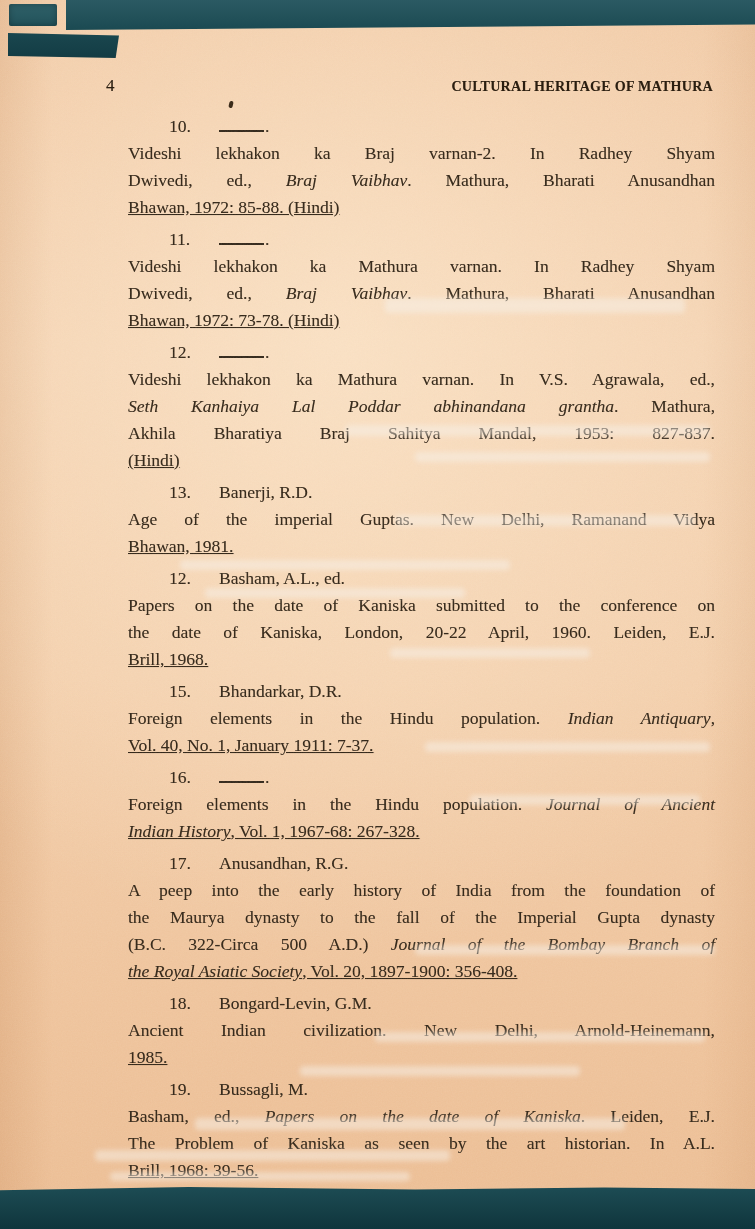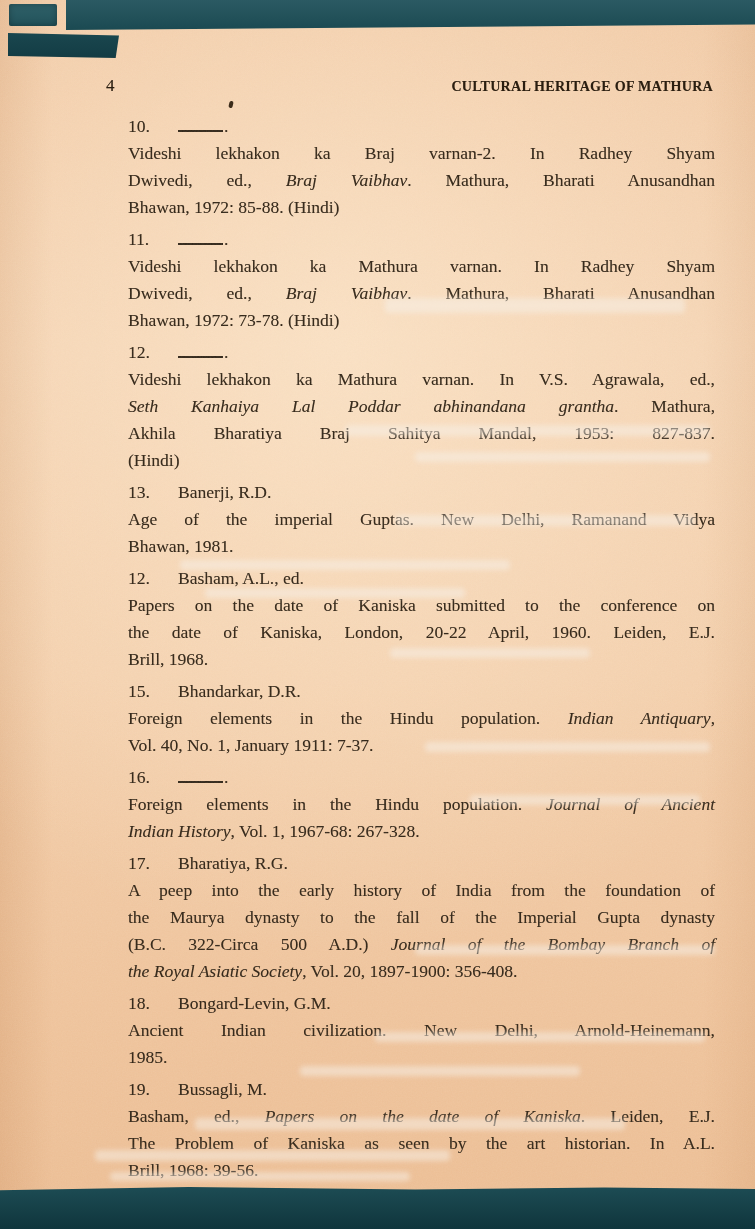--- a/index.html
+++ b/index.html
@@ -59,30 +59,30 @@
   .running-title { font-size: 14px; font-weight: bold; letter-spacing: 0.3px; }
 
   .stray-mark {
     position: absolute; left: 229px; top: 101px;
     width: 4px; height: 7px; background: #3c2c1a;
     border-radius: 2px; transform: rotate(14deg);
   }
 
   .biblio { margin: 14px 40px 0 128px; font-size: 17.5px; }
   .entry { margin-bottom: 5px; }
-  .first-line { line-height: 27px; white-space: nowrap; }
+  .first-line { line-height: 27px; white-space: nowrap; margin-left: 41px; }
   .num { display: inline-block; width: 50px; }
   .author b { font-weight: normal; }
   .dash {
     display: inline-block; width: 45px; height: 14px;
     border-bottom: 2px solid #2c2114; margin-right: 1px;
   }
   .entry-body { }
   .line { line-height: 27px; text-align: justify; text-align-last: justify; }
-  .line.last { text-align: left; text-align-last: left; }
+  .line.last { text-align: left; text-align-last: left; text-decoration: underline; }
   .line i, .author i { font-style: italic; }
   .line, .author, .num, .page-num, .running-title {
     text-shadow: 0.2px 0.2px 0 rgba(42,30,16,0.35);
   }
 </style>
 </head>
 <body>
 
 <div class="page">
 
@@ -176,21 +176,21 @@
         </div>
       </div>
       <div class="entry">
         <div class="first-line"><span class="num">16.</span><span class="author"><span class="dash"></span>.</span></div>
         <div class="entry-body">
           <div class="line"><span>Foreign elements in the Hindu population. </span><i>Journal of Ancient</i></div>
           <div class="line last"><i>Indian History</i><span>, Vol. 1, 1967-68: 267-328.</span></div>
         </div>
       </div>
       <div class="entry">
-        <div class="first-line"><span class="num">17.</span><span class="author"><b>Bharatiya, R.G.</b></span></div>
+        <div class="first-line"><span class="num">17.</span><span class="author"><b>Anusandhan, R.G.</b></span></div>
         <div class="entry-body">
           <div class="line"><span>A peep into the early history of India from the foundation of</span></div>
           <div class="line"><span>the Maurya dynasty to the fall of the Imperial Gupta dynasty</span></div>
           <div class="line"><span>(B.C. 322-Circa 500 A.D.) </span><i>Journal of the Bombay Branch of</i></div>
           <div class="line last"><i>the Royal Asiatic Society</i><span>, Vol. 20, 1897-1900: 356-408.</span></div>
         </div>
       </div>
       <div class="entry">
         <div class="first-line"><span class="num">18.</span><span class="author"><b>Bongard-Levin, G.M.</b></span></div>
         <div class="entry-body">

